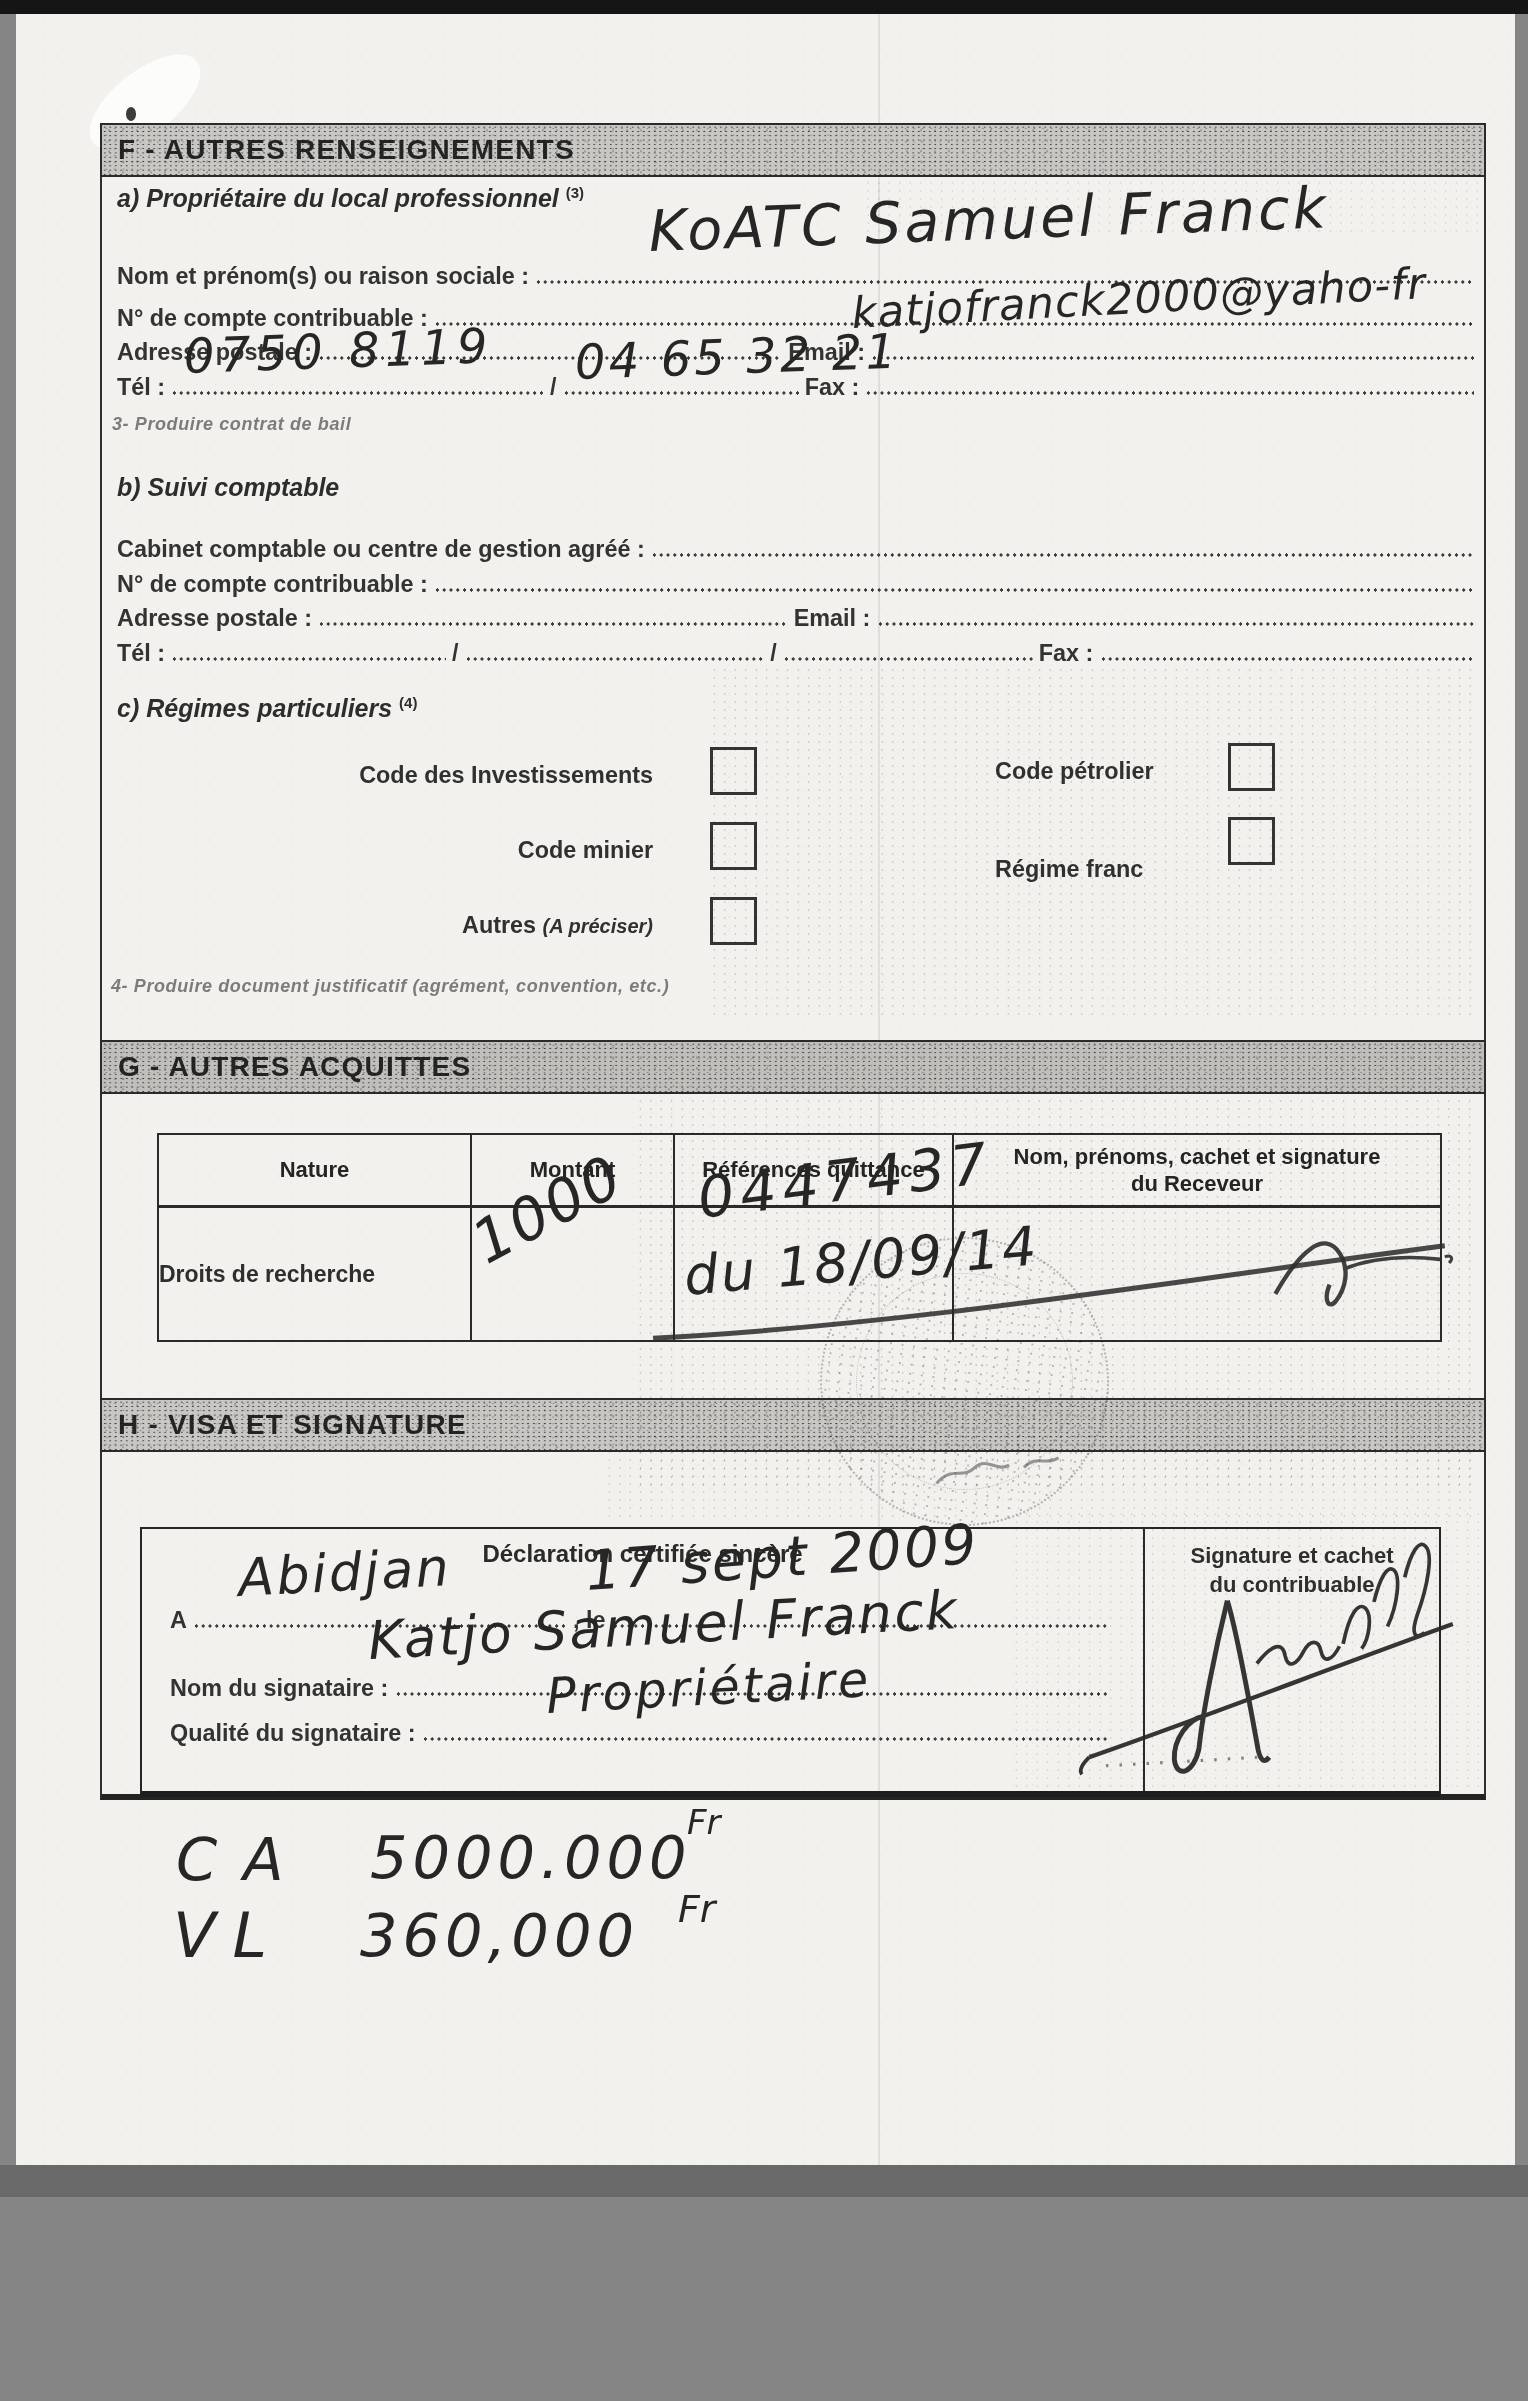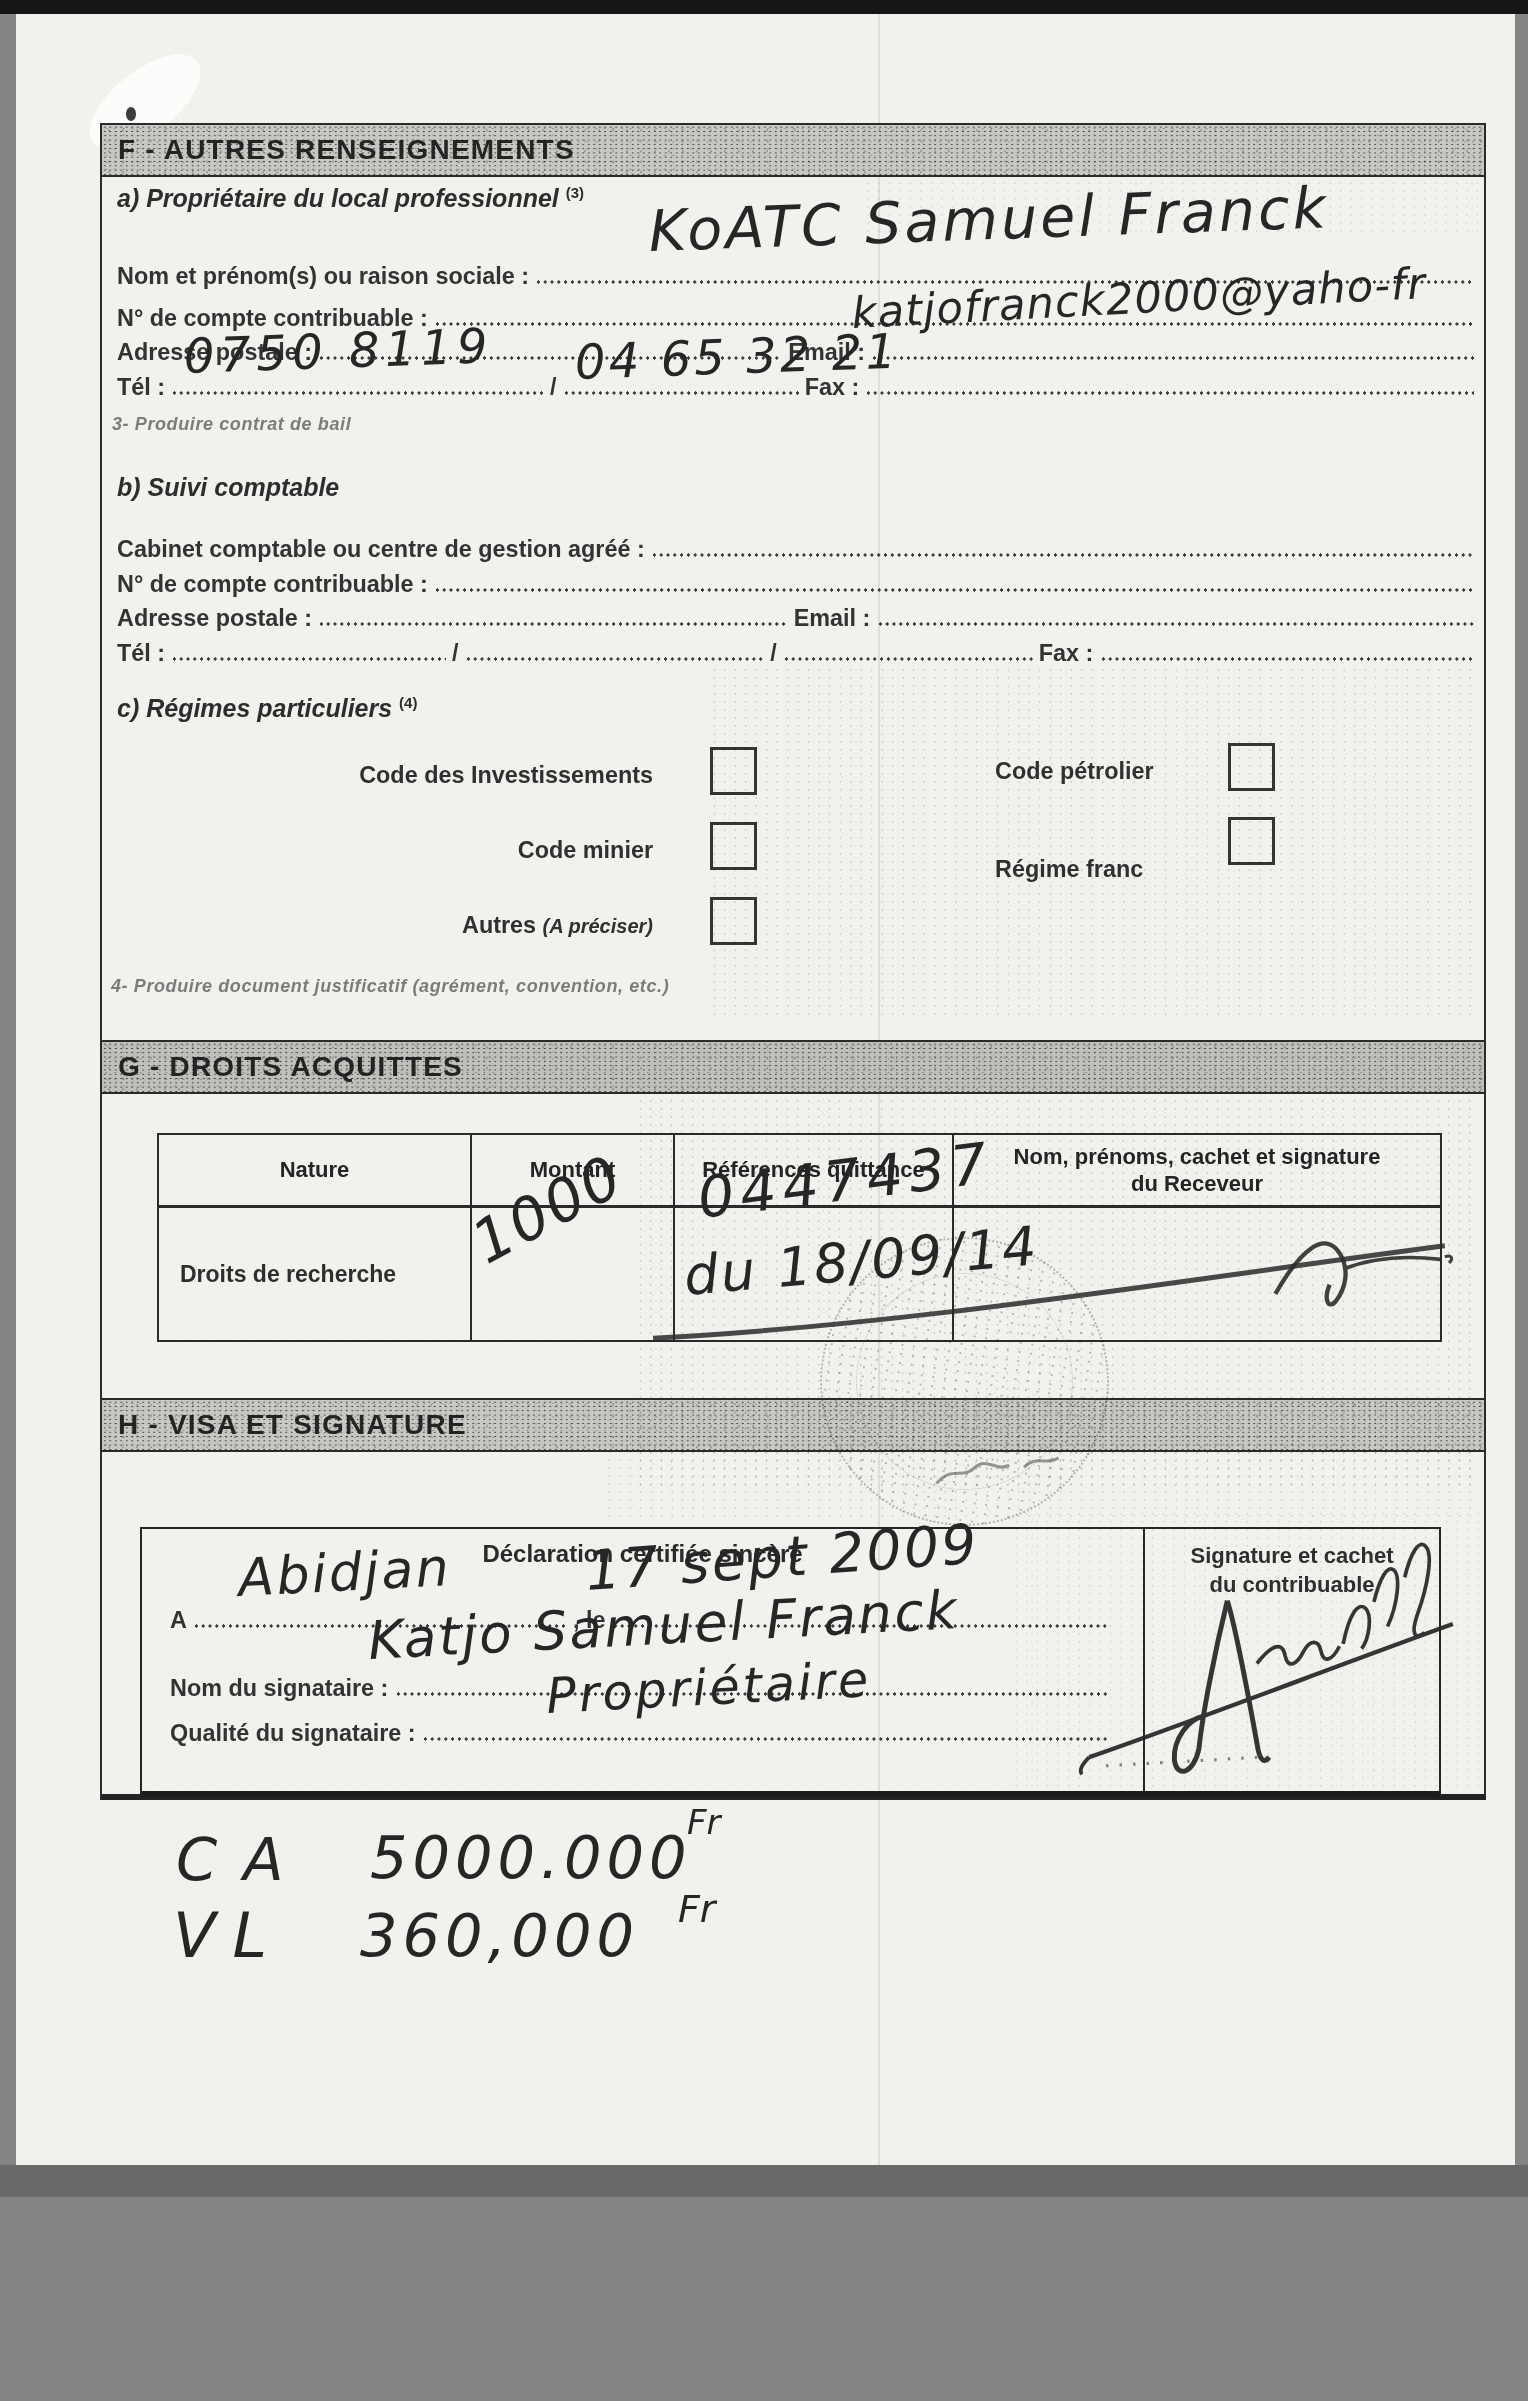--- a/index.html
+++ b/index.html
@@ -65,21 +65,21 @@
 
   .gtable { position:absolute; left:157px; top:1133px; width:1285px; box-sizing:border-box; border:2.5px solid #2a2a2a; z-index:3; }
   .trow { display:flex; }
   .trow.head { height:70px; border-bottom:3.1px solid #2a2a2a; }
   .trow.body { height:132px; }
   .tcell { box-sizing:border-box; border-right:2.5px solid #2a2a2a; display:flex; align-items:center; justify-content:center; text-align:center; }
   .tcell:last-child { border-right:none; }
   .tcell.c1 { width:313px; } .tcell.c2 { width:203px; } .tcell.c3 { width:279px; } .tcell.c4 { flex:1; }
   .thead-text { font-size:22px; font-weight:700; color:#242424; line-height:1.25; }
   .tbody-text { font-size:23px; font-weight:700; color:#2e2e2e; }
-  .trow.body .tcell.c1 { justify-content:flex-start; padding-left:21px; text-align:left; }
+  .trow.body .tcell.c1 { justify-content:flex-start; text-align:left; }
 
   .stamp {
     position:absolute; left:820px; top:1237px; width:285px; height:285px;
     border:2.5px dotted rgba(55,55,55,.55); border-radius:50%;
     transform:rotate(8deg); opacity:.6; z-index:4;
     background-image: radial-gradient(rgba(40,40,40,.5) 0.8px, transparent 1px);
     background-size:11.7px 9.2px;
   }
   .stamp::after {
     content:""; position:absolute; left:34px; top:34px; right:34px; bottom:34px;
@@ -206,21 +206,21 @@
 
 <div class="cblabel right-align" style="left:117px; top:912px; width:536px;">
   <span>Autres</span>
   <span class="cbnote">(A préciser)</span>
 </div>
 <div class="cbox" style="left:710px; top:897px;"></div>
 
 <div class="footnote" style="left:111px; top:976px;">4- Produire document justificatif (agrément, convention, etc.)</div>
 
 <div class="band" style="top:1040px; background-color:#c0bfbb;">
-  <span class="band-text">G - DROITS ACQUITTES</span>
+  <span class="band-text">G - AUTRES ACQUITTES</span>
 </div>
 
 <div class="gtable">
   <div class="trow head">
     <div class="tcell c1">
       <span class="thead-text">Nature</span>
     </div>
     <div class="tcell c2">
       <span class="thead-text">Montant</span>
     </div>

